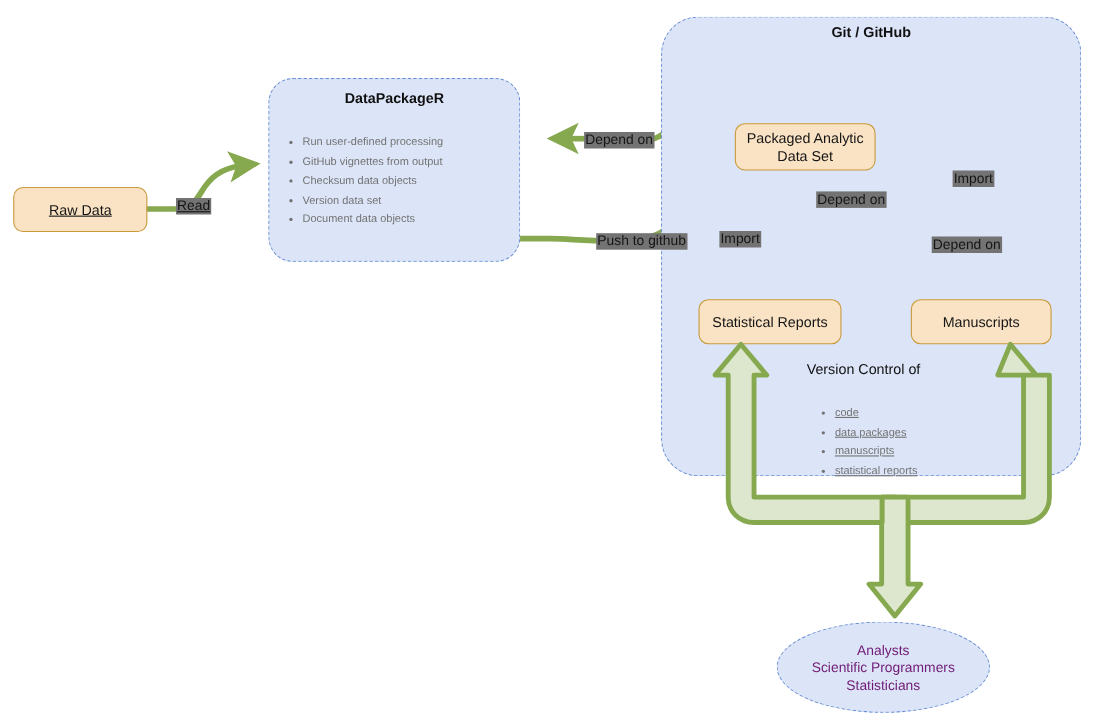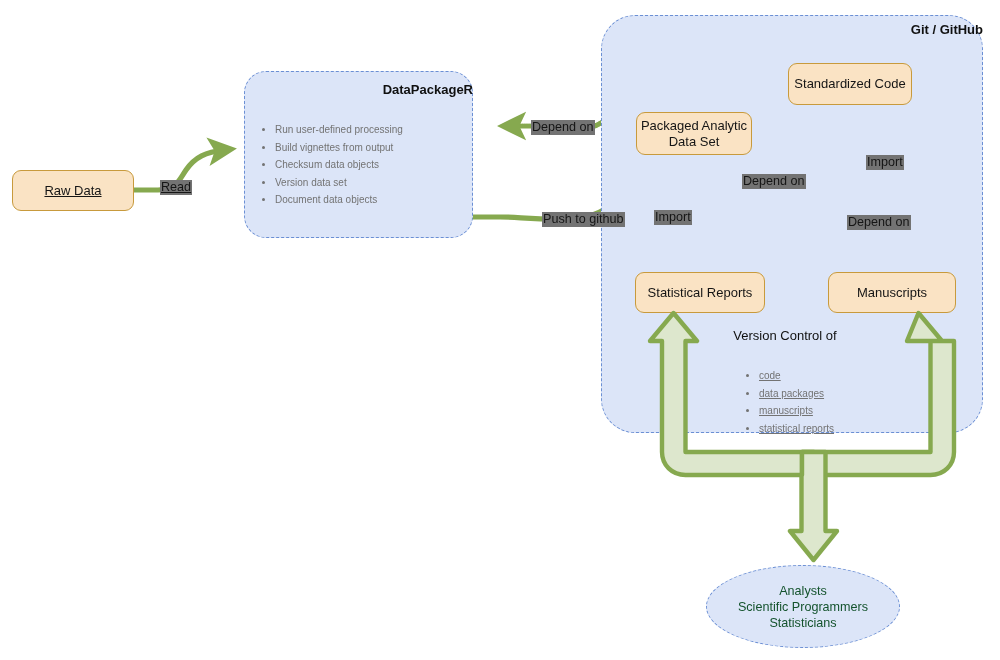--- a/index.html
+++ b/index.html
@@ -40,21 +40,21 @@
     left: 244px; top: 71px; width: 229px; height: 167px;
     border-radius: 22px;
   }
   #box-git {
     left: 601px; top: 15px; width: 382px; height: 418px;
     border-radius: 34px;
   }
   .container-title {
     position: absolute;
     left: 0; right: 0;
-    text-align: right;
+    text-align: center;
     font-size: 13px;
     font-weight: bold;
     color: #101010;
   }
   #title-datapackager { top: 11px; }
   #title-git { top: 20px; }
 
   .bullet-list {
     position: absolute;
     margin: 1px;
@@ -77,38 +77,38 @@
     display: flex;
     align-items: center;
     justify-content: center;
     text-align: center;
     font-size: 13px;
     color: #151515;
     line-height: 16px;
   }
   #node-raw-data       { left: 12px;  top: 170px; width: 122px; height: 41px; text-decoration: underline; }
   #node-std-code       { left: 788px; top: 63px;  width: 124px; height: 42px; }
-  #node-packaged-data  { left: 636px; top: 112px; width: 116px; height: 43px; }
+  #node-packaged-data  { left: 668px; top: 112px; width: 128px; height: 43px; }
   #node-stat-reports   { left: 635px; top: 272px; width: 130px; height: 41px; }
   #node-manuscripts    { left: 828px; top: 272px; width: 128px; height: 41px; }
 
   
   #node-analysts {
     position: absolute;
     left: 706px; top: 565px; width: 194px; height: 83px;
     background: #dce5f8;
     border: 1.6px dashed #6b8fd4;
     border-radius: 50%;
     box-sizing: border-box;
     display: flex;
     align-items: center;
     justify-content: center;
     text-align: center;
     font-size: 12.6px;
-    color: #14532d;
+    color: #701a75;
     line-height: 16px;
   }
 
   
   #heading-version-control {
     position: absolute;
     left: 700px; top: 328px; width: 170px;
     text-align: center;
     font-size: 13px;
     font-weight: normal;
@@ -163,39 +163,38 @@
 
     <path d="M852,106 C852,145 856,170 872,195 C884,214 890,238 890,258" fill="none" stroke="#000000" stroke-width="5.2" stroke-linecap="butt" stroke-dasharray="0.1 2.1" marker-end="url(#blackHead)"></path>
   </svg>
 
   <div class="nodes">
 
     <div class="container-box" id="box-datapackager"></div>
     <div class="container-title" id="title-datapackager" style="left:244px; width:229px; position:absolute; top:82px;">DataPackageR</div>
     <ul class="bullet-list" id="list-datapackager">
       <li>Run user-defined processing</li>
-      <li>Build vignettes from output</li>
+      <li>GitHub vignettes from output</li>
       <li>Checksum data objects</li>
       <li>Version data set</li>
       <li>Document data objects</li>
     </ul>
 
     <div class="container-box" id="box-git"></div>
     <div class="container-title" id="title-git" style="left:601px; width:382px; position:absolute; top:22px;">Git / GitHub</div>
 
     <div id="heading-version-control">Version Control of</div>
     <ul class="bullet-list" id="list-versioncontrol">
       <li>code</li>
       <li>data packages</li>
       <li>manuscripts</li>
       <li>statistical reports</li>
     </ul>
 
     <div class="node" id="node-raw-data">Raw Data</div>
-    <div class="node" id="node-std-code">Standardized Code</div>
     <div class="node" id="node-packaged-data" style="white-space: pre-line;">Packaged Analytic
 Data Set</div>
     <div class="node" id="node-stat-reports">Statistical Reports</div>
     <div class="node" id="node-manuscripts">Manuscripts</div>
 
     <div id="node-analysts" style="white-space: pre-line;">Analysts
 Scientific Programmers
 Statisticians</div>
 
     <div class="edge-label" id="label-read">Read</div>

